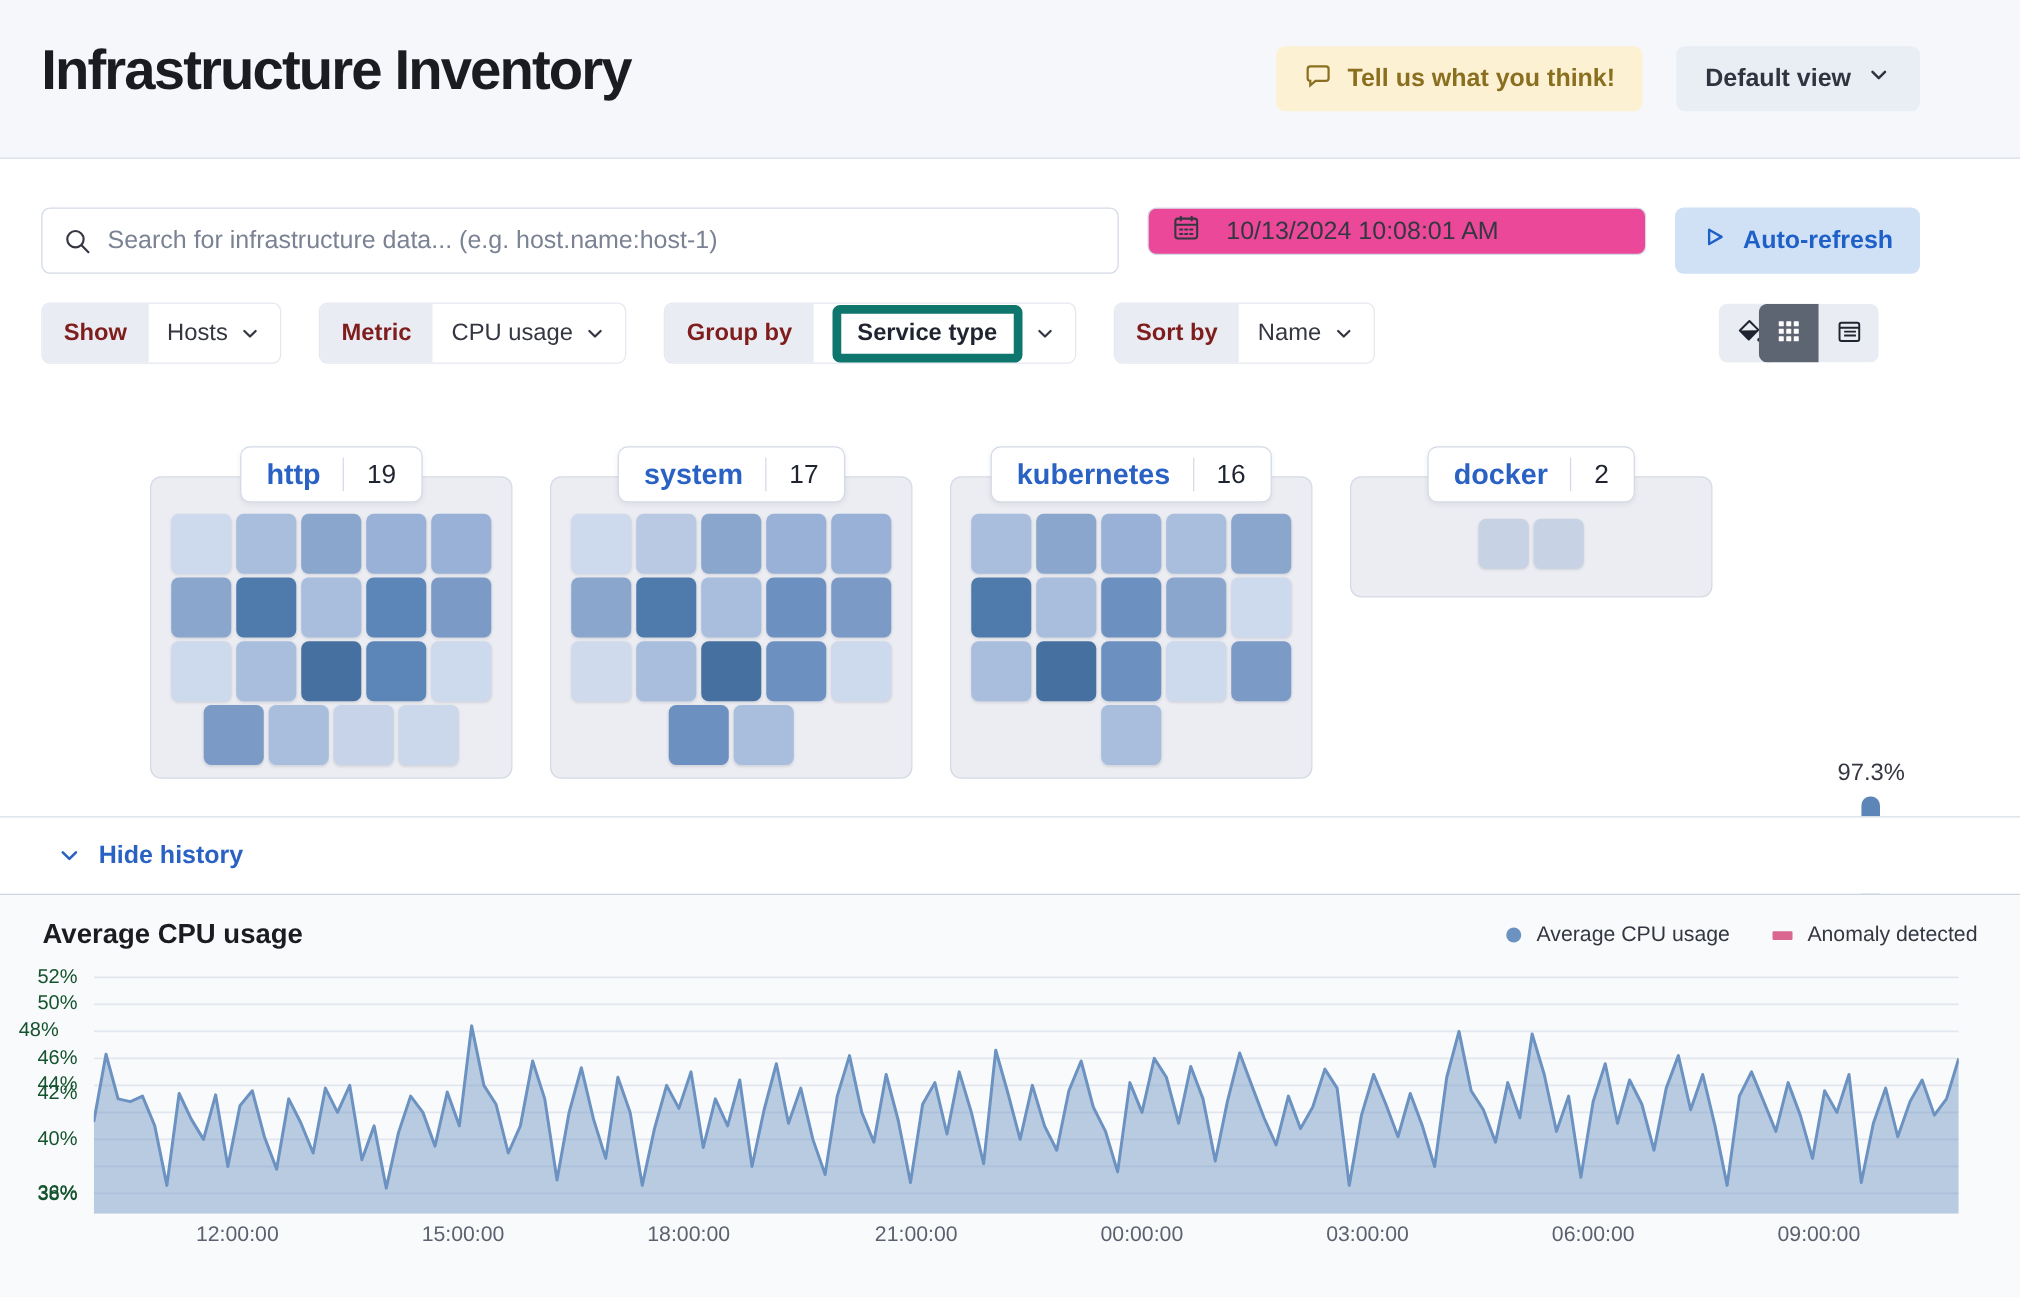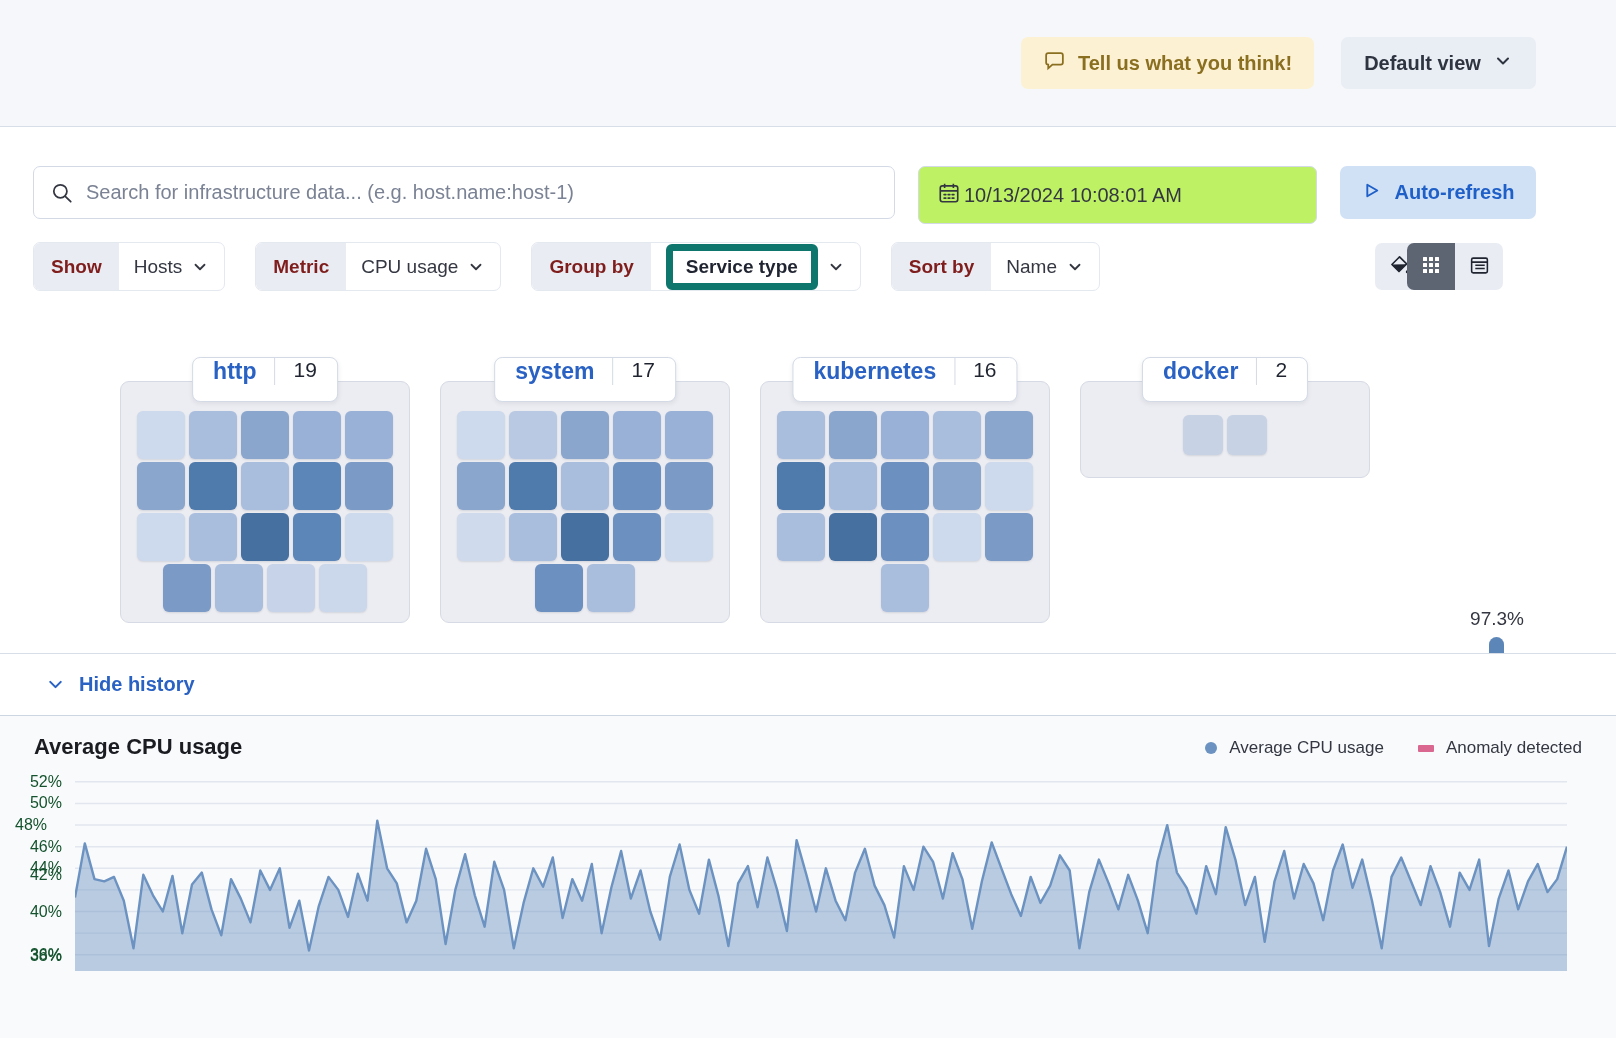--- a/index.html
+++ b/index.html
@@ -20,23 +20,23 @@
     justify-content:center; gap:12px; font-size:20px; font-weight:700; color:#2f3540;
     cursor:pointer; font-family:inherit;}
 
   
   .search-box { position:absolute; left:33px; top:166px; width:862px; height:53px;
     background:#fff; border:1px solid #d3dae6; border-radius:7px; display:flex; align-items:center; }
   .search-box svg { margin:0 12px 0 16px; flex:0 0 auto; }
   .search-box input { border:none; outline:none; flex:1; font-size:20px; color:#343741;
     background:transparent; font-family:inherit; }
   .search-box input::placeholder { color:#7a8294; }
-  .date-btn { position:absolute; left:918px; top:166px; width:399px; height:58px;
-    background:#bef264; border:1px solid #d3dae6; border-radius:7px; display:flex; align-items:center;
-    gap:3px; padding:0 18px; font-size:20px; color:#343741; cursor:pointer; font-family:inherit;}
+  .date-btn { position:absolute; left:918px; top:166px; width:399px; height:38px;
+    background:#ec4899; border:1px solid #d3dae6; border-radius:7px; display:flex; align-items:center;
+    gap:20px; padding:0 18px; font-size:20px; color:#343741; cursor:pointer; font-family:inherit;}
   .refresh-btn { position:absolute; left:1340px; top:166px; width:196px; height:53px;
     background:#d0e1f6; border:none; border-radius:7px; display:flex; align-items:center;
     justify-content:center; gap:12px; font-size:20px; font-weight:700; color:#1f60c8;
     cursor:pointer; font-family:inherit;}
 
   
   .filter-row { position:absolute; left:33px; top:242px; width:1550px; height:49px;
     display:flex; align-items:center; }
   .fgroup { display:flex; align-items:center; height:49px; border:1px solid #e4e8ef;
     border-radius:7px; overflow:visible; margin-right:30px; background:#fff; }
@@ -55,21 +55,21 @@
   .seg.active { background:#5d6472; }
   .seg.idle { background:#e9edf3; }
   #paint-btn { position:absolute; right:160px; }
 
   
   .waffle-area { position:absolute; left:0; top:300px; width:1616px; height:353px; }
   .group-panel { position:absolute; background:#ecedf2; border:1px solid #d6dae4;
     border-radius:9px; }
   .group-badge { position:absolute; top:-25px; left:50%; transform:translateX(-50%);
     background:#fff; border:1px solid #d3dae6; border-radius:8px; height:45px;
-    display:flex; align-items:flex-start; padding:0 2px; box-shadow:0 2px 4px rgba(50,60,90,.08); white-space:nowrap;}
+    display:flex; align-items:center; padding:0 2px; box-shadow:0 2px 4px rgba(50,60,90,.08); white-space:nowrap;}
   .group-badge .gname { color:#2a62c4; font-weight:700; font-size:23px; padding:0 18px; cursor:pointer; }
   .group-badge .gdiv { width:1px; height:27px; background:#d3dae6; }
   .group-badge .gcount { font-size:21px; color:#1f2430; padding:0 18px; }
   .tiles { display:flex; flex-direction:column; gap:3px; align-items:center; }
   .tile-row { display:flex; gap:4px; justify-content:center; }
   .tile { border-radius:6px; box-shadow:0 1px 2px rgba(30,40,70,.12); cursor:pointer; }
 
   .scale-legend { position:absolute; left:1489px; top:337px; width:15px; height:295px;
     border-radius:8px; overflow:hidden; display:flex; flex-direction:column; }
   .scale-step { flex:1; }
@@ -99,20 +99,21 @@
   .ylab { position:absolute; right:4px; width:62px; text-align:right; font-size:16px; color:#14532d; }
   .xlabels { position:absolute; left:75px; top:262px; width:1492px; height:24px; }
   .xlab { position:absolute; transform:translateX(-50%); font-size:17px; color:#5b616e; white-space:nowrap; }
 </style>
 </head>
 <body>
 
 <div id="app">
 
   <div class="topbar">
+    <h1 class="page-title">Infrastructure Inventory</h1>
     <button class="feedback-btn">
       <span>
         <svg width="23" height="23" viewBox="0 0 22 22" fill="none" stroke="#8a6f20" stroke-width="1.7">
           <path d="M5 4h12a2 2 0 0 1 2 2v7a2 2 0 0 1-2 2h-8l-4 3.5V15h0a2 2 0 0 1-2-2V6a2 2 0 0 1 2-2z"></path>
         </svg>
       </span>
       <span>Tell us what you think!</span>
     </button>
     <button class="view-btn">
       <span>Default view</span>
@@ -406,15 +407,25 @@
           <line x1="0" x2="1492" y1="75.67567567567568" y2="75.67567567567568" stroke="#e2e6ee" stroke-width="1.4"></line>
           <line x1="0" x2="1492" y1="97.2972972972973" y2="97.2972972972973" stroke="#e2e6ee" stroke-width="1.4"></line>
           <line x1="0" x2="1492" y1="118.91891891891892" y2="118.91891891891892" stroke="#e2e6ee" stroke-width="1.4"></line>
           <line x1="0" x2="1492" y1="140.54054054054055" y2="140.54054054054055" stroke="#e2e6ee" stroke-width="1.4"></line>
           <line x1="0" x2="1492" y1="162.16216216216216" y2="162.16216216216216" stroke="#e2e6ee" stroke-width="1.4"></line>
           <line x1="0" x2="1492" y1="183.7837837837838" y2="183.7837837837838" stroke="#e2e6ee" stroke-width="1.4"></line>
           <path d="M0.0,126.5L9.8,72.4L19.5,108.1L29.3,110.3L39.0,105.9L48.8,129.7L58.5,177.3L68.3,103.8L78.0,124.3L87.8,140.5L97.5,104.9L107.3,162.2L117.0,113.5L126.8,101.6L136.5,138.4L146.3,164.3L156.0,108.1L165.8,127.6L175.5,151.4L185.3,99.5L195.0,118.9L204.8,97.3L214.5,156.8L224.3,129.7L234.0,179.5L243.8,135.1L253.5,105.9L263.3,118.9L273.0,145.9L282.8,102.7L292.5,129.7L302.3,49.7L312.1,97.3L321.8,112.4L331.6,151.4L341.3,129.7L351.1,77.8L360.8,108.1L370.6,173.0L380.3,118.9L390.1,83.2L399.8,124.3L409.6,155.7L419.3,90.8L429.1,118.9L438.8,177.3L448.6,131.9L458.3,97.3L468.1,115.7L477.8,86.5L487.6,147.0L497.3,108.1L507.1,129.7L516.8,93.0L526.6,162.2L536.3,116.8L546.1,80.0L555.8,127.6L565.6,99.5L575.3,140.5L585.1,168.6L594.8,105.9L604.6,73.5L614.4,118.9L624.1,142.7L633.9,88.6L643.6,125.4L653.4,175.1L663.1,112.4L672.9,95.1L682.6,136.2L692.4,86.5L702.1,118.9L711.9,160.0L721.6,69.2L731.4,103.8L741.1,140.5L750.9,97.3L760.6,129.7L770.4,149.2L780.1,101.6L789.9,77.8L799.6,114.6L809.4,134.1L819.1,166.5L828.9,95.1L838.6,118.9L848.4,75.7L858.1,90.8L867.9,127.6L877.6,82.2L887.4,108.1L897.2,157.8L906.9,110.3L916.7,71.4L926.4,97.3L936.2,123.2L945.9,144.9L955.7,105.9L965.4,131.9L975.2,114.6L984.9,84.3L994.7,99.5L1004.4,177.3L1014.2,121.1L1023.9,88.6L1033.7,112.4L1043.4,138.4L1053.2,103.8L1062.9,129.7L1072.7,162.2L1082.4,90.8L1092.2,54.1L1101.9,101.6L1111.7,116.8L1121.4,142.7L1131.2,95.1L1140.9,123.2L1150.7,56.2L1160.4,88.6L1170.2,134.1L1179.9,105.9L1189.7,170.8L1199.5,110.3L1209.2,80.0L1219.0,127.6L1228.7,93.0L1238.5,112.4L1248.2,149.2L1258.0,99.5L1267.7,73.5L1277.5,116.8L1287.2,88.6L1297.0,129.7L1306.7,177.3L1316.5,105.9L1326.2,86.5L1336.0,110.3L1345.7,134.1L1355.5,95.1L1365.2,121.1L1375.0,155.7L1384.7,101.6L1394.5,118.9L1404.2,88.6L1414.0,175.1L1423.7,127.6L1433.5,99.5L1443.2,138.4L1453.0,110.3L1462.7,93.0L1472.5,121.1L1482.2,108.1L1492.0,75.7L1492,200 L0,200 Z" fill="#6b92c0" fill-opacity="0.45" stroke="none"></path>
           <path d="M0.0,126.5L9.8,72.4L19.5,108.1L29.3,110.3L39.0,105.9L48.8,129.7L58.5,177.3L68.3,103.8L78.0,124.3L87.8,140.5L97.5,104.9L107.3,162.2L117.0,113.5L126.8,101.6L136.5,138.4L146.3,164.3L156.0,108.1L165.8,127.6L175.5,151.4L185.3,99.5L195.0,118.9L204.8,97.3L214.5,156.8L224.3,129.7L234.0,179.5L243.8,135.1L253.5,105.9L263.3,118.9L273.0,145.9L282.8,102.7L292.5,129.7L302.3,49.7L312.1,97.3L321.8,112.4L331.6,151.4L341.3,129.7L351.1,77.8L360.8,108.1L370.6,173.0L380.3,118.9L390.1,83.2L399.8,124.3L409.6,155.7L419.3,90.8L429.1,118.9L438.8,177.3L448.6,131.9L458.3,97.3L468.1,115.7L477.8,86.5L487.6,147.0L497.3,108.1L507.1,129.7L516.8,93.0L526.6,162.2L536.3,116.8L546.1,80.0L555.8,127.6L565.6,99.5L575.3,140.5L585.1,168.6L594.8,105.9L604.6,73.5L614.4,118.9L624.1,142.7L633.9,88.6L643.6,125.4L653.4,175.1L663.1,112.4L672.9,95.1L682.6,136.2L692.4,86.5L702.1,118.9L711.9,160.0L721.6,69.2L731.4,103.8L741.1,140.5L750.9,97.3L760.6,129.7L770.4,149.2L780.1,101.6L789.9,77.8L799.6,114.6L809.4,134.1L819.1,166.5L828.9,95.1L838.6,118.9L848.4,75.7L858.1,90.8L867.9,127.6L877.6,82.2L887.4,108.1L897.2,157.8L906.9,110.3L916.7,71.4L926.4,97.3L936.2,123.2L945.9,144.9L955.7,105.9L965.4,131.9L975.2,114.6L984.9,84.3L994.7,99.5L1004.4,177.3L1014.2,121.1L1023.9,88.6L1033.7,112.4L1043.4,138.4L1053.2,103.8L1062.9,129.7L1072.7,162.2L1082.4,90.8L1092.2,54.1L1101.9,101.6L1111.7,116.8L1121.4,142.7L1131.2,95.1L1140.9,123.2L1150.7,56.2L1160.4,88.6L1170.2,134.1L1179.9,105.9L1189.7,170.8L1199.5,110.3L1209.2,80.0L1219.0,127.6L1228.7,93.0L1238.5,112.4L1248.2,149.2L1258.0,99.5L1267.7,73.5L1277.5,116.8L1287.2,88.6L1297.0,129.7L1306.7,177.3L1316.5,105.9L1326.2,86.5L1336.0,110.3L1345.7,134.1L1355.5,95.1L1365.2,121.1L1375.0,155.7L1384.7,101.6L1394.5,118.9L1404.2,88.6L1414.0,175.1L1423.7,127.6L1433.5,99.5L1443.2,138.4L1453.0,110.3L1462.7,93.0L1472.5,121.1L1482.2,108.1L1492.0,75.7" fill="none" stroke="#6b92c0" stroke-width="2.4" stroke-linejoin="round"></path>
         </svg>
       </div>
+    <div class="xlabels" id="xlabels">
+        <div class="xlab" style="left: 7.7%;">12:00:00</div>
+        <div class="xlab" style="left: 19.8%;">15:00:00</div>
+        <div class="xlab" style="left: 31.9%;">18:00:00</div>
+        <div class="xlab" style="left: 44.1%;">21:00:00</div>
+        <div class="xlab" style="left: 56.2%;">00:00:00</div>
+        <div class="xlab" style="left: 68.3%;">03:00:00</div>
+        <div class="xlab" style="left: 80.4%;">06:00:00</div>
+        <div class="xlab" style="left: 92.5%;">09:00:00</div>
+      </div>
   </div>
 
 </div>
 
 </body></html>

